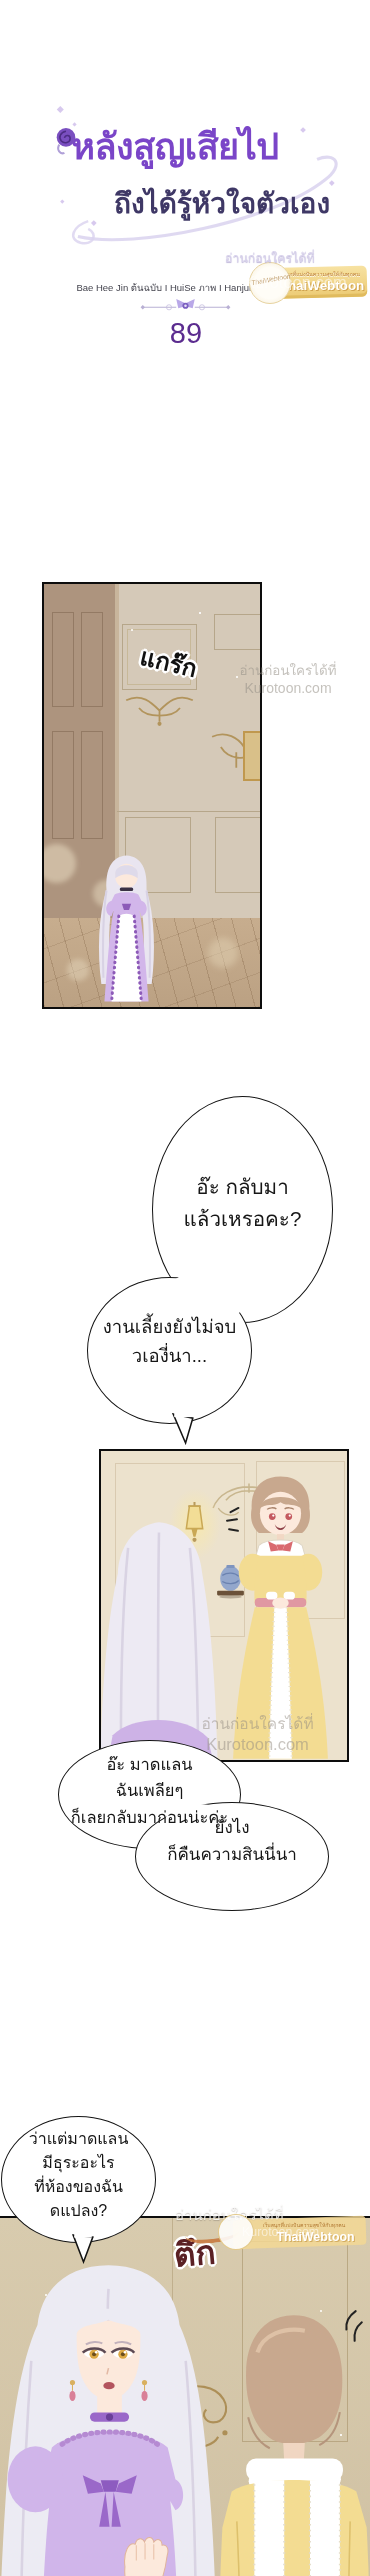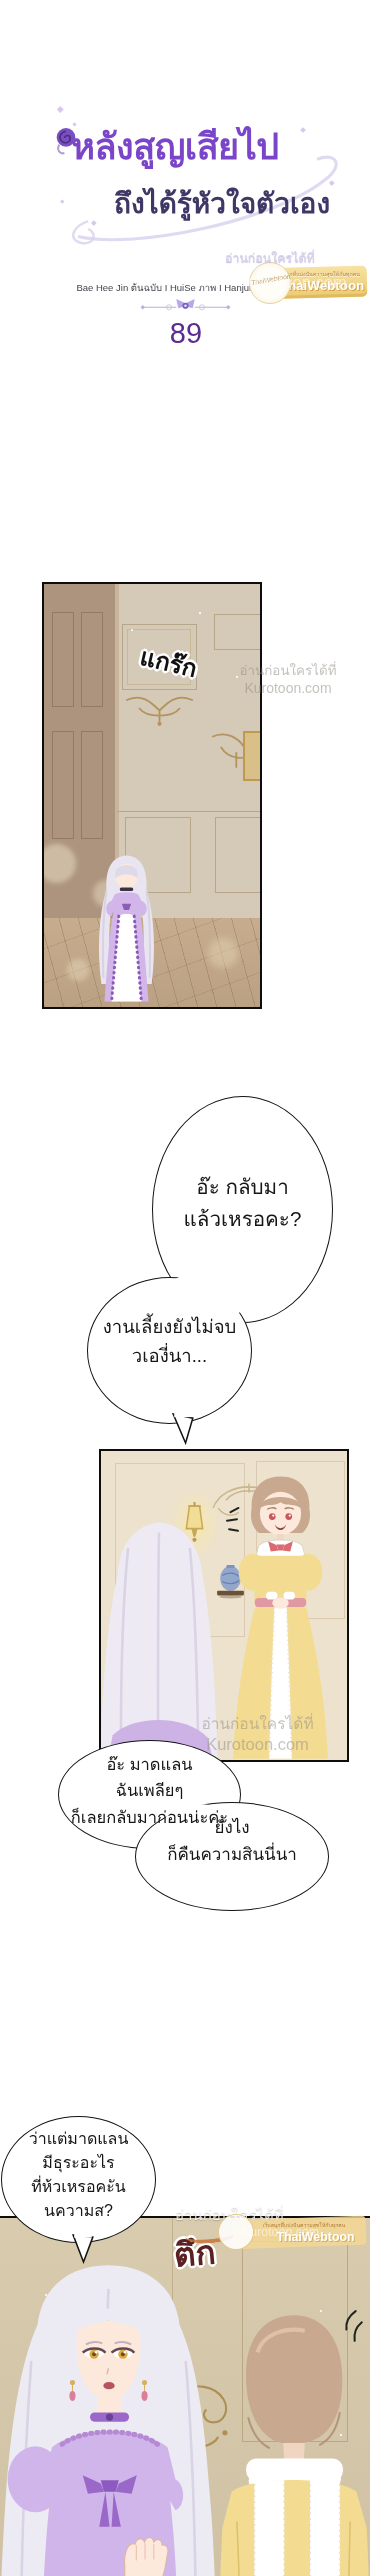--- a/index.html
+++ b/index.html
@@ -236,22 +236,22 @@
   </div>
 
   <div class="bubble" style="left:1px;top:2116px;width:155px;height:127px;"></div>
   <svg class="tail" style="left:71px;top:2234px;" width="24" height="30" viewBox="0 0 46 58">
     <path d="M4,2 L42,6 L24,54 Z" fill="#fff" stroke="#141414" stroke-width="3"></path>
     <rect x="6" y="0" width="34" height="7" fill="#fff"></rect>
   </svg>
   <div class="btxt" style="left:1px;top:2127px;width:155px;font-size:16px;line-height:1.5;">
     <div>ว่าแต่มาดแลน</div>
       <div>มีธุระอะไร</div>
-    <div>ที่ห้วเหรอคะัน</div>
-      <div>นความส?</div>
+    <div>ที่ห้องของฉัน</div>
+      <div>ดแปลง?</div>
   </div>
 
   <div class="panel bleed" style="left:0;top:2216px;width:371px;height:426px;background:linear-gradient(180deg,#d8cbae,#cfc0a2);">
     <div class="frame" style="left:242px;top:23px;width:106px;height:201px;border:1px solid rgba(170,150,110,.65);"></div>
     <div class="frame" style="left:172px;top:0;width:0;height:426px;border-left:1.5px solid rgba(170,150,110,.5);"></div>
     <svg class="deco" style="left:169px;top:163px;" width="70" height="75" viewBox="0 0 135 145">
       <path d="M15,20 C50,2 90,10 105,35 C118,58 105,80 85,80 C70,80 62,65 72,55 M30,60 C15,80 18,110 40,122 C60,132 85,125 95,108" fill="none" stroke="#ad8f57" stroke-width="4"></path>
       <circle cx="108" cy="100" r="5" fill="#ad8f57"></circle>
     </svg>
     <div class="dot" style="left:45px;top:76px;width:2.1px;height:2.1px;background:#fff;"></div>

